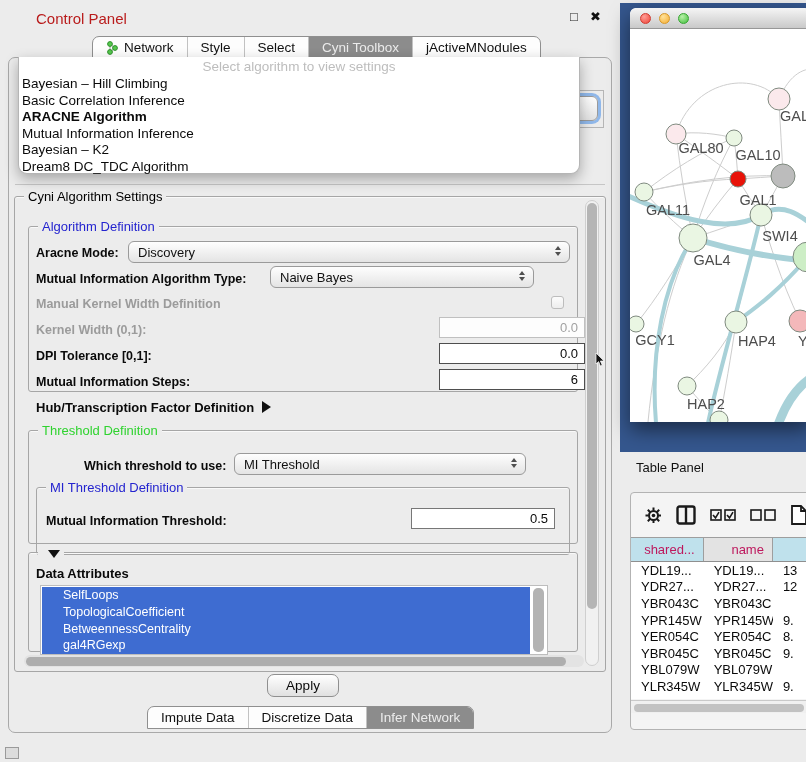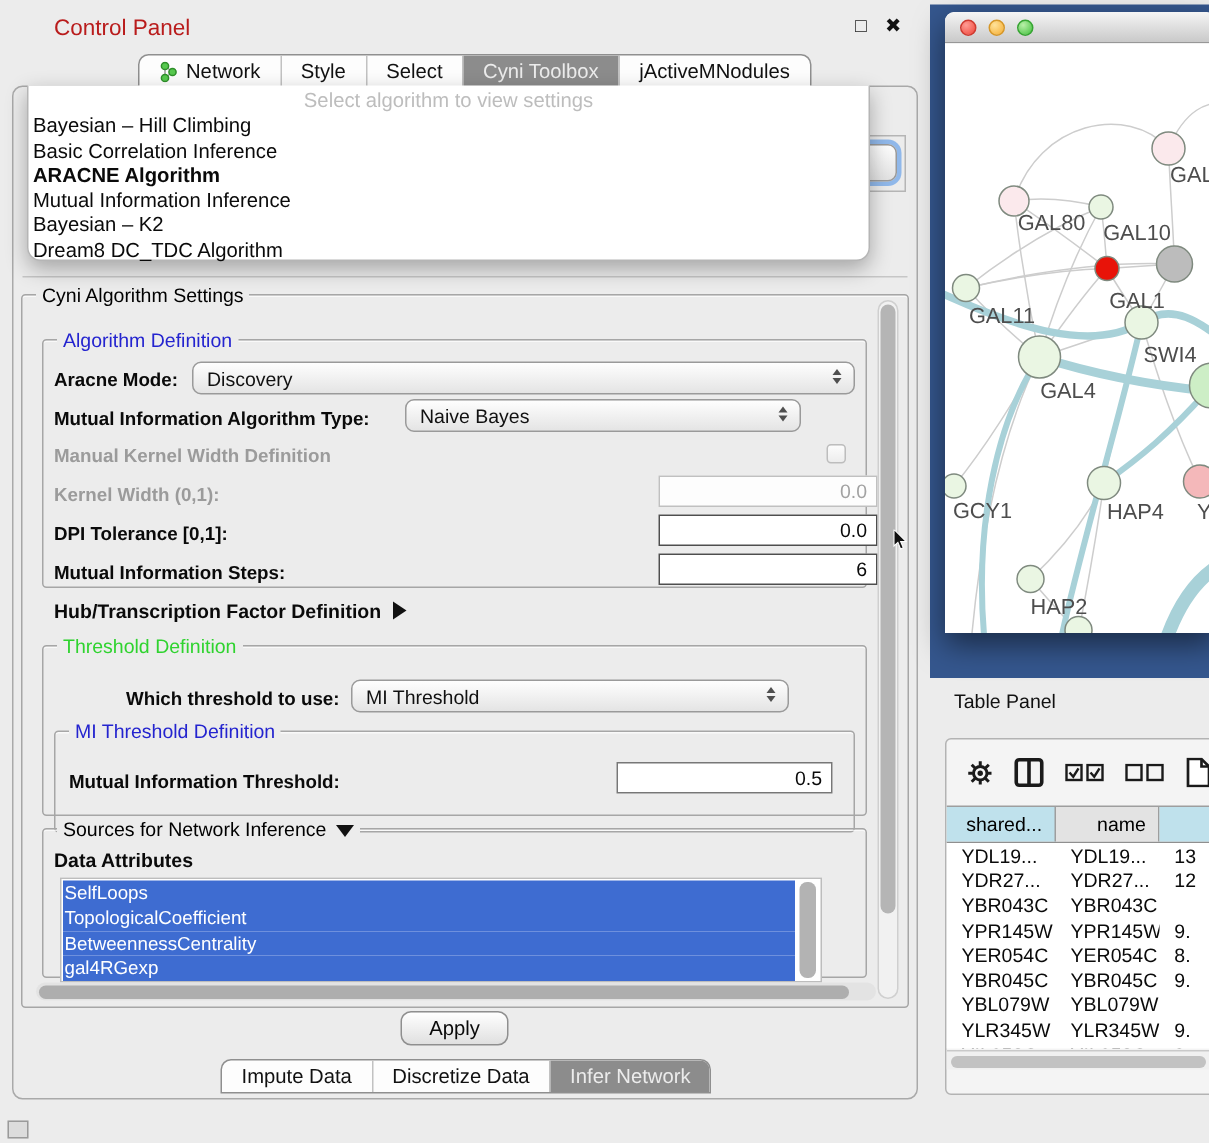--- a/index.html
+++ b/index.html
@@ -74,21 +74,21 @@
     border-bottom:6px solid transparent; border-left:9px solid #111;
     vertical-align:-1px; margin-left:8px; }
   .tri-down { display:inline-block; width:0; height:0; border-left:6px solid transparent;
     border-right:6px solid transparent; border-top:8px solid #111;
     vertical-align:-1px; margin-left:6px; }
 
   
   #attr-list { left:40px; top:585px; width:508px; height:70px; background:#fff;
     border:1px solid #bdbdbd; overflow:hidden; padding:1px 17px 1px 1px; position:absolute;}
   .attr-item { height:16.8px; line-height:16.8px; font-size:12.5px; color:#fff;
-    background:#3e6cd1; padding-left:1px; }
+    background:#3e6cd1; padding-left:21px; }
   #attr-scroll { position:absolute; right:3px; top:2px; width:11px; height:64px;
     background:#b3b3b3; border-radius:5px; }
 
   
   #settings-vscroll { left:585px; top:200px; width:14px; height:466px;
     background:#f1f1f1; border:1px solid #cfcfcf; border-radius:7px; }
   #settings-vthumb { left:587px; top:203px; width:10px; height:406px;
     background:#b5b5b5; border-radius:5px; }
   #settings-hscroll { left:24px; top:655px; width:560px; height:12px;
     background:#e3e3e3; border-radius:6px; }
@@ -116,21 +116,21 @@
   .tl.green { background:radial-gradient(circle at 35% 30%, #b9f0a8, #41bf3c); border:1px solid #36a432;}
   #net-canvas { width:180px; height:393px; display:block; background:#fff; }
 
   #table-panel-title { left:636px; top:460px; font-size:13px; color:#111; }
   #table-box { left:630px; top:492px; width:180px; height:238px; background:#f4f4f4;
     border:1px solid #b3b3b3; border-radius:4px; overflow:hidden; }
   #table-toolbar { height:44px; display:flex; align-items:center; gap:14px; padding-left:14px; }
   #grid { position:absolute; left:0; top:44px; width:100%; }
   #grid-header { display:flex; height:25px; border-top:1px solid #9e9e9e;
     border-bottom:1px solid #8f8f8f; }
-  .hcell { font-size:13px; color:#000000; display:flex; align-items:center;
+  .hcell { font-size:13px; color:#be185d; display:flex; align-items:center;
     justify-content:flex-end; padding-right:8px; border-right:1px solid #9e9e9e; }
   .hcell.blue { background:#bfe1ec; }
   .hcell.gray { background:#e3e3e3; }
   #grid-rows { background:#fff; height:137px; overflow:hidden; }
   .grow { display:flex; height:16.6px; }
   .gcell { font-size:13px; color:#0a0a0a; padding-left:10px; white-space:nowrap;
     overflow:hidden; display:flex; align-items:center; }
   #table-hscroll { position:absolute; left:0; top:207px; width:100%; height:13px;
     border-top:1px solid #c9c9c9; background:#f0f0f0; }
   #table-hthumb { position:absolute; left:3px; top:2.5px; width:170px; height:8px;
@@ -249,21 +249,21 @@
       </span>
   </div>
 
   <div class="group" style="left:36px; top:487px; width:534px; height:68px;">
     <span class="legend blue">MI Threshold Definition</span>
   </div>
   <div class="flabel" style="left:46px; top:514px;">Mutual Information Threshold:</div>
   <div class="tinput" style="left:396px; top:508px; width:144px; border-color:#777;">0.5</div>
 
   <div class="group" style="left:28px; top:552px; width:550px; height:100px;">
-    <span class="legend"><span>Sources for Network Inference</span><span class="tri-down"></span></span>
+    <span class="legend"><span class="tri-down"></span></span>
   </div>
   <div class="flabel" style="left:36px; top:566px; font-size:13px;">Data Attributes</div>
   <div id="attr-list">
     <div>
         <div class="attr-item">SelfLoops</div>
         <div class="attr-item">TopologicalCoefficient</div>
         <div class="attr-item">BetweennessCentrality</div>
         <div class="attr-item">gal4RGexp</div>
       </div>
     <div id="attr-scroll"></div>

